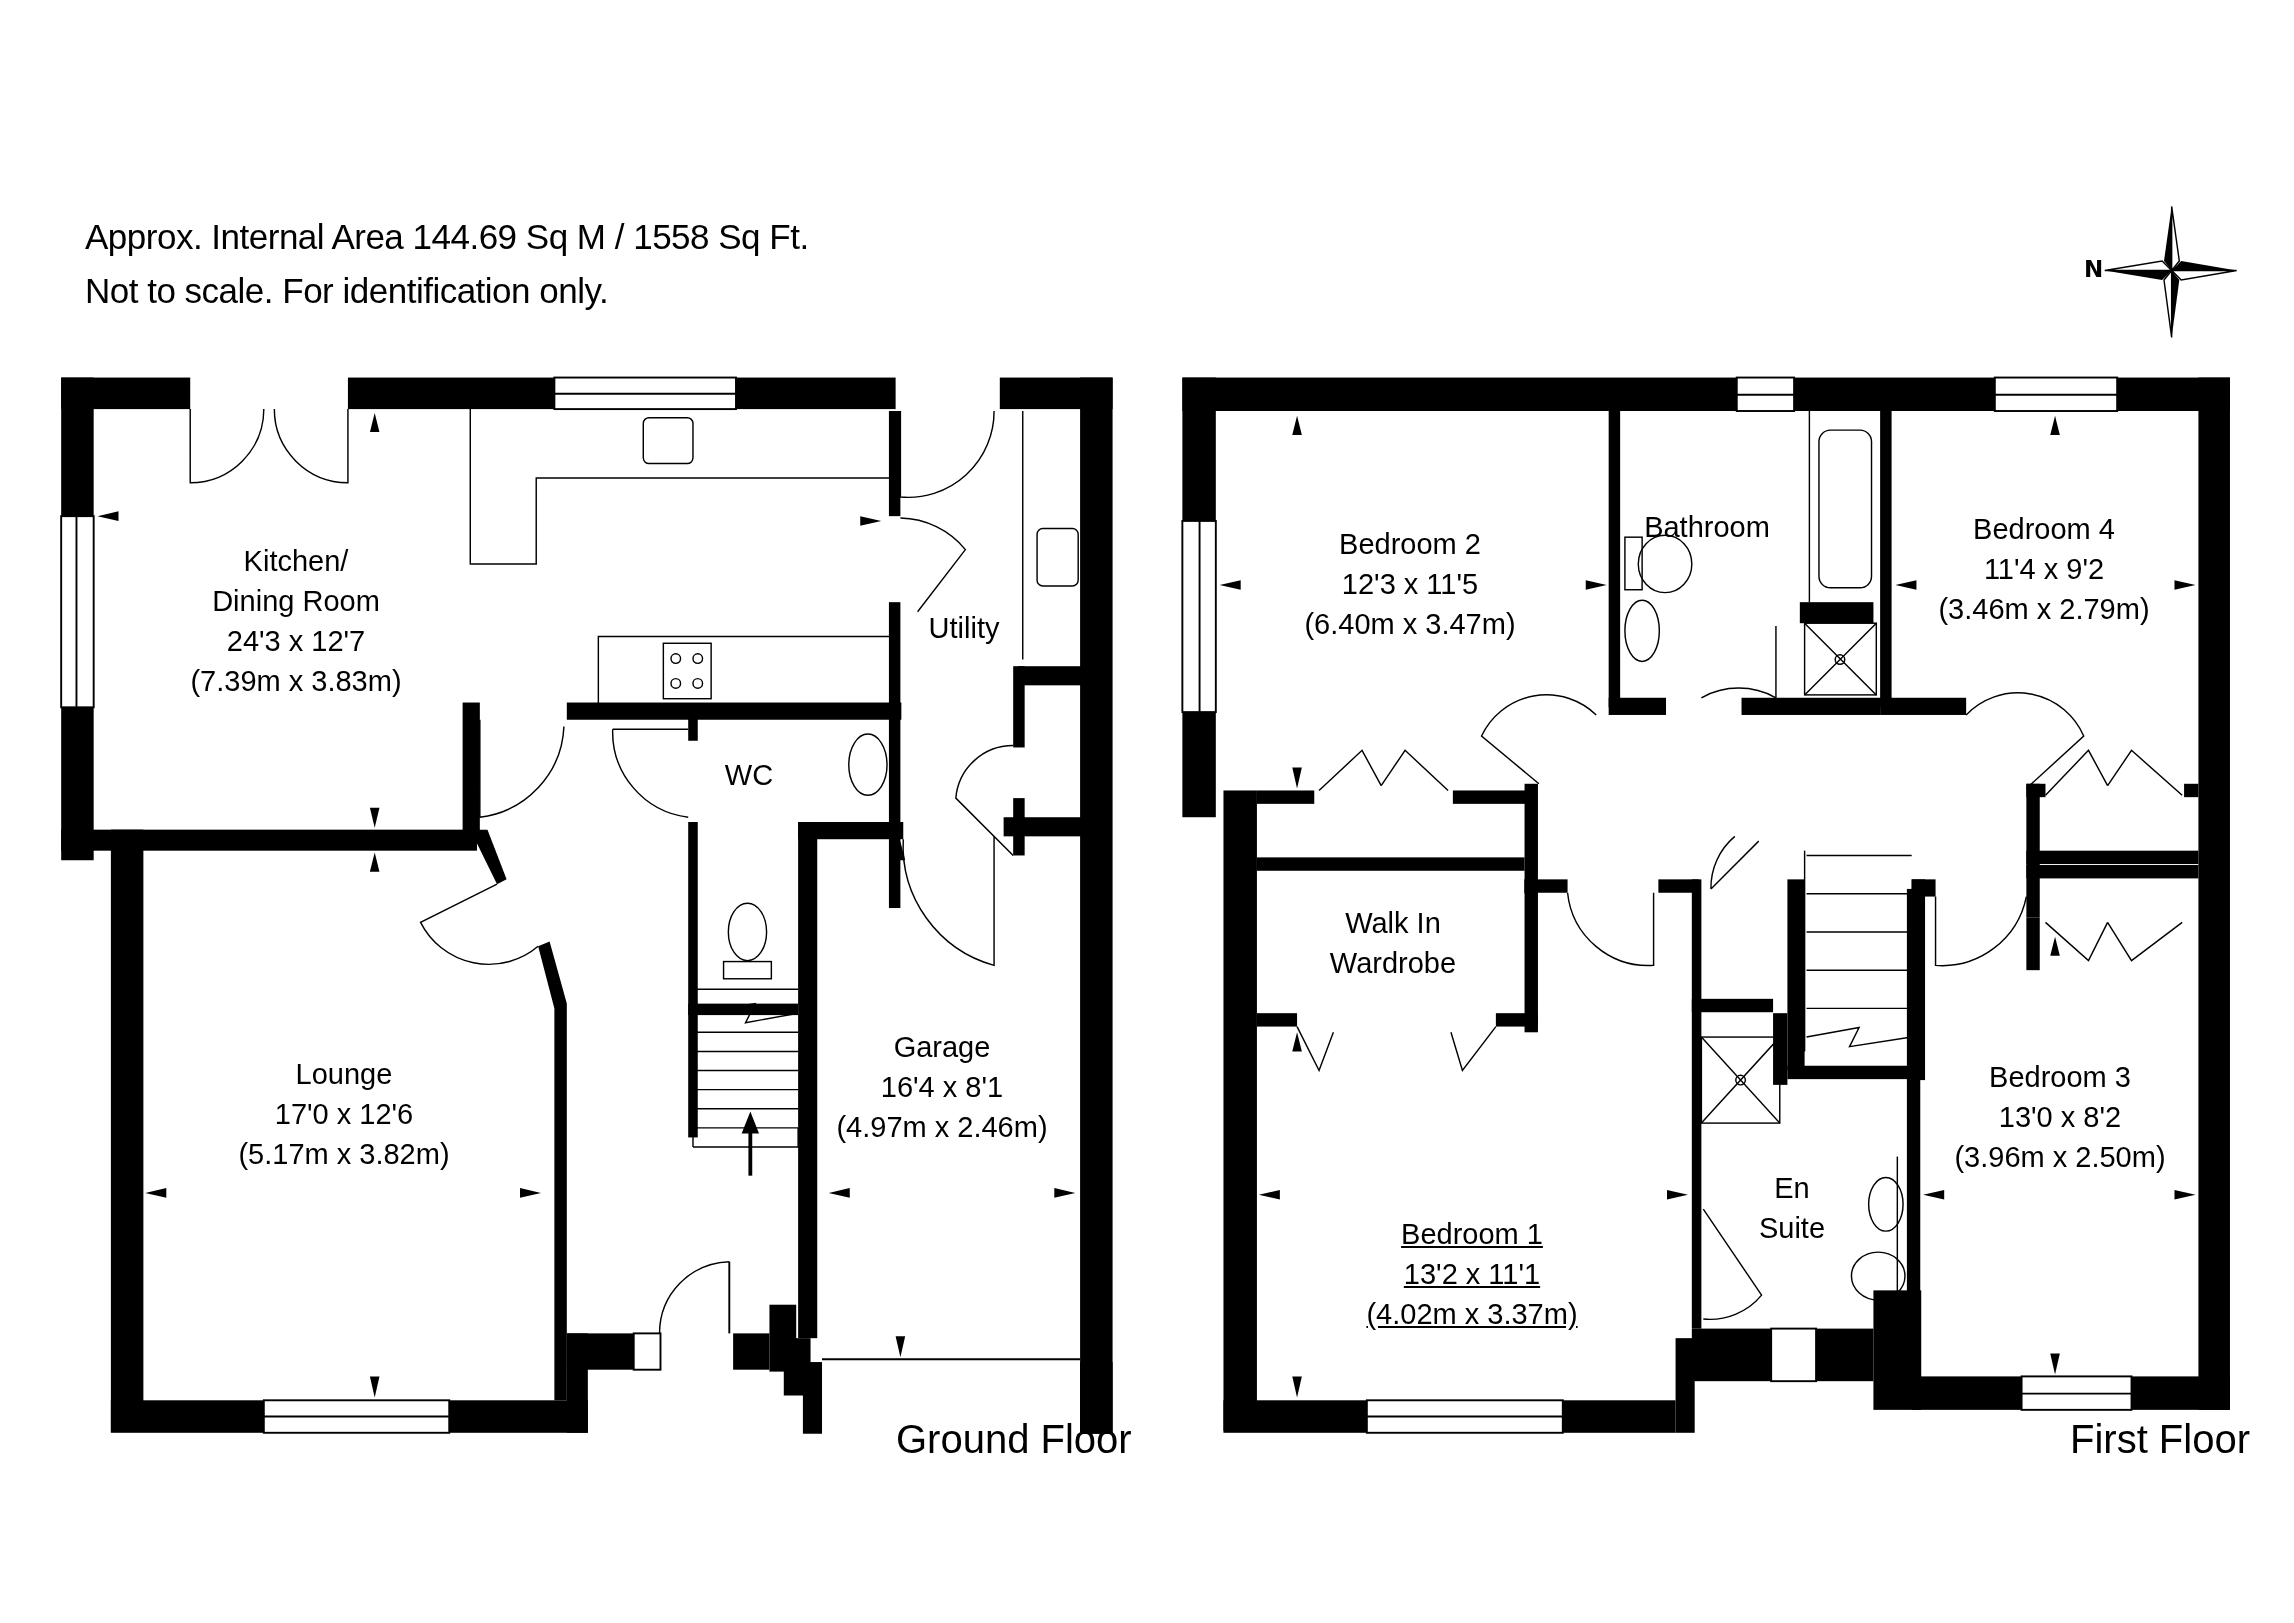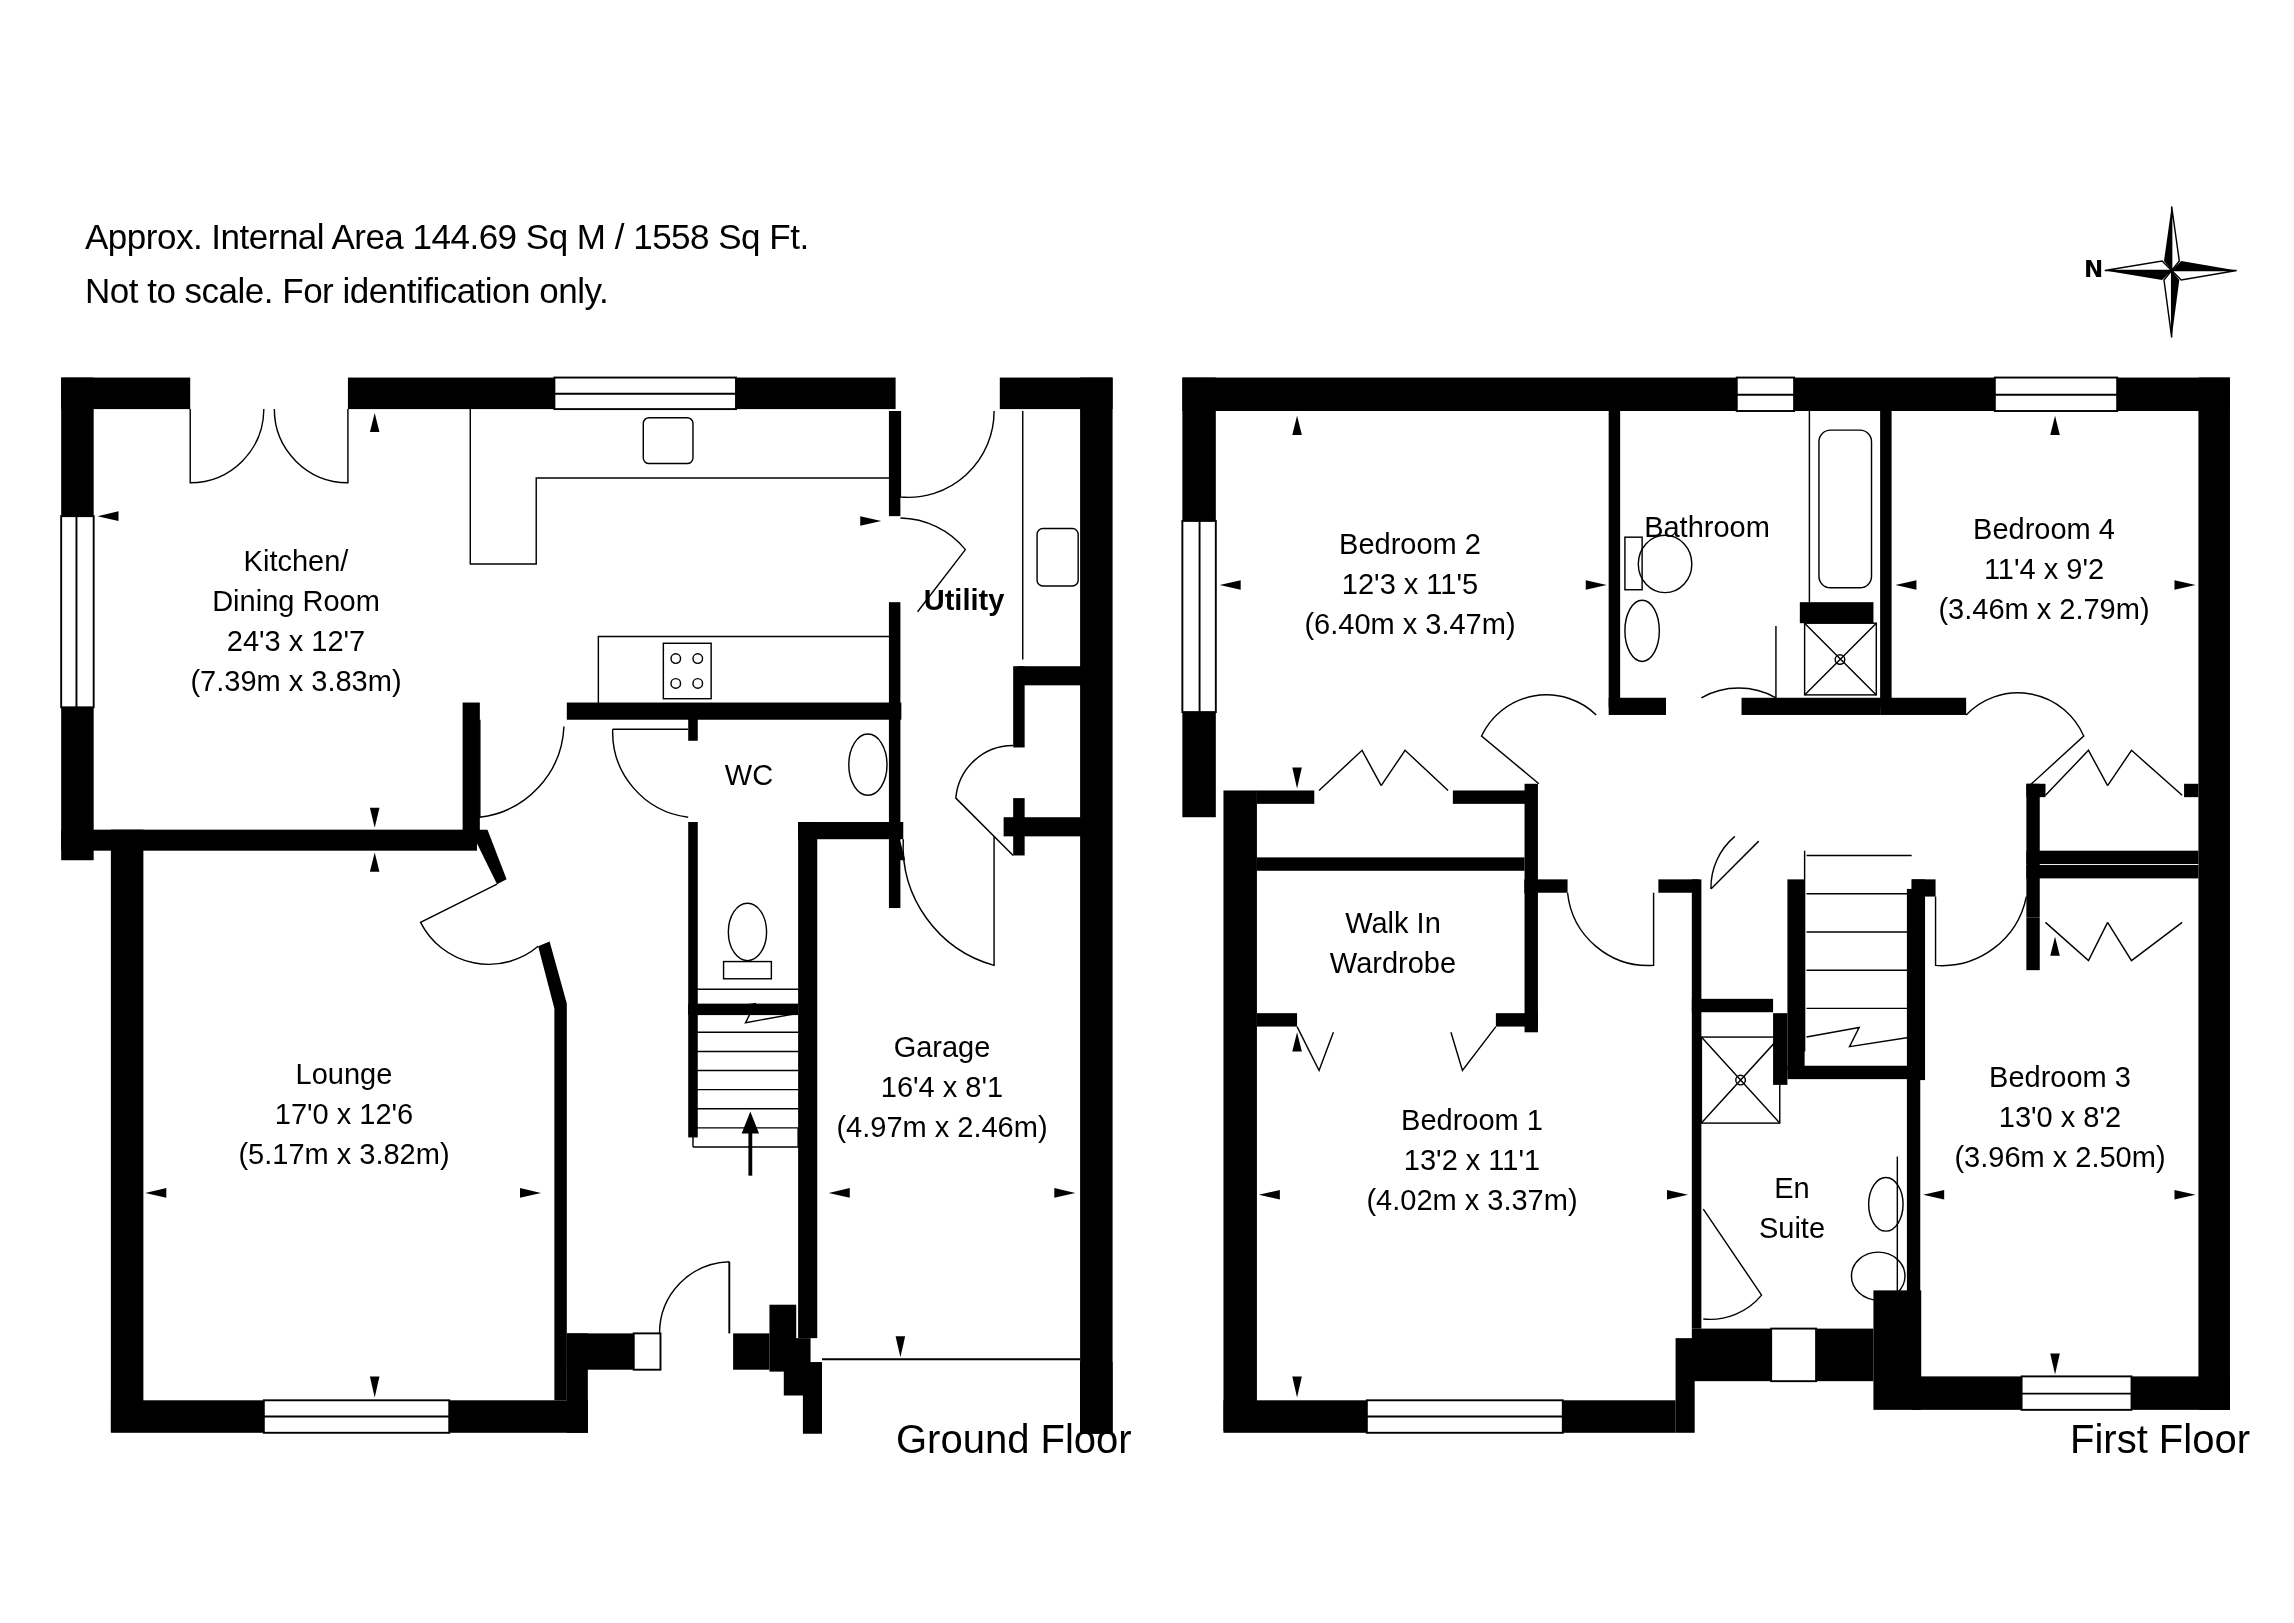--- a/index.html
+++ b/index.html
@@ -287,21 +287,21 @@
 </svg>
 
 <div class="compass-n" style="position:absolute; left:2084px; top:256px; font-size:23px;">N</div>
 
 <div class="room-label" style="left:296px; top:541px;">
   <div>Kitchen/</div>
   <div>Dining Room</div>
   <div>24'3 x 12'7</div>
   <div>(7.39m x 3.83m)</div>
 </div>
-<div class="room-label" style="left:964px; top:580px;font-weight:bold;">
+<div class="room-label" style="left:964px; top:608px;">
   <div>Utility</div>
 </div>
 <div class="room-label" style="left:749px; top:755px;">
   <div>WC</div>
 </div>
 <div class="room-label" style="left:344px; top:1054px;">
   <div>Lounge</div>
   <div>17'0 x 12'6</div>
   <div>(5.17m x 3.82m)</div>
 </div>
@@ -322,21 +322,21 @@
 </div>
 <div class="room-label" style="left:2044px; top:509px;">
   <div>Bedroom 4</div>
   <div>11'4 x 9'2</div>
   <div>(3.46m x 2.79m)</div>
 </div>
 <div class="room-label" style="left:1393px; top:903px;">
   <div>Walk In</div>
   <div>Wardrobe</div>
 </div>
-<div class="room-label" style="left:1472px; top:1100px;">
+<div class="room-label" style="left:1472px; top:1214px;text-decoration:underline;">
   <div>Bedroom 1</div>
   <div>13'2 x 11'1</div>
   <div>(4.02m x 3.37m)</div>
 </div>
 <div class="room-label" style="left:1792px; top:1168px;">
   <div>En</div>
   <div>Suite</div>
 </div>
 <div class="room-label" style="left:2060px; top:1057px;">
   <div>Bedroom 3</div>

